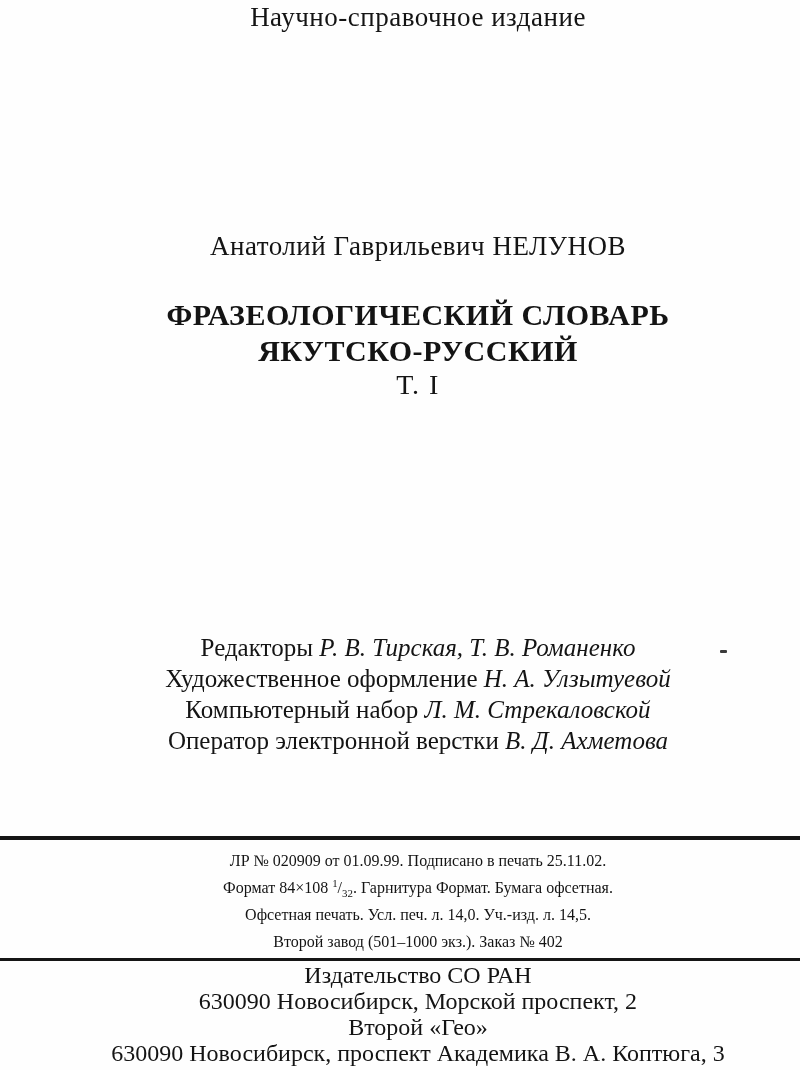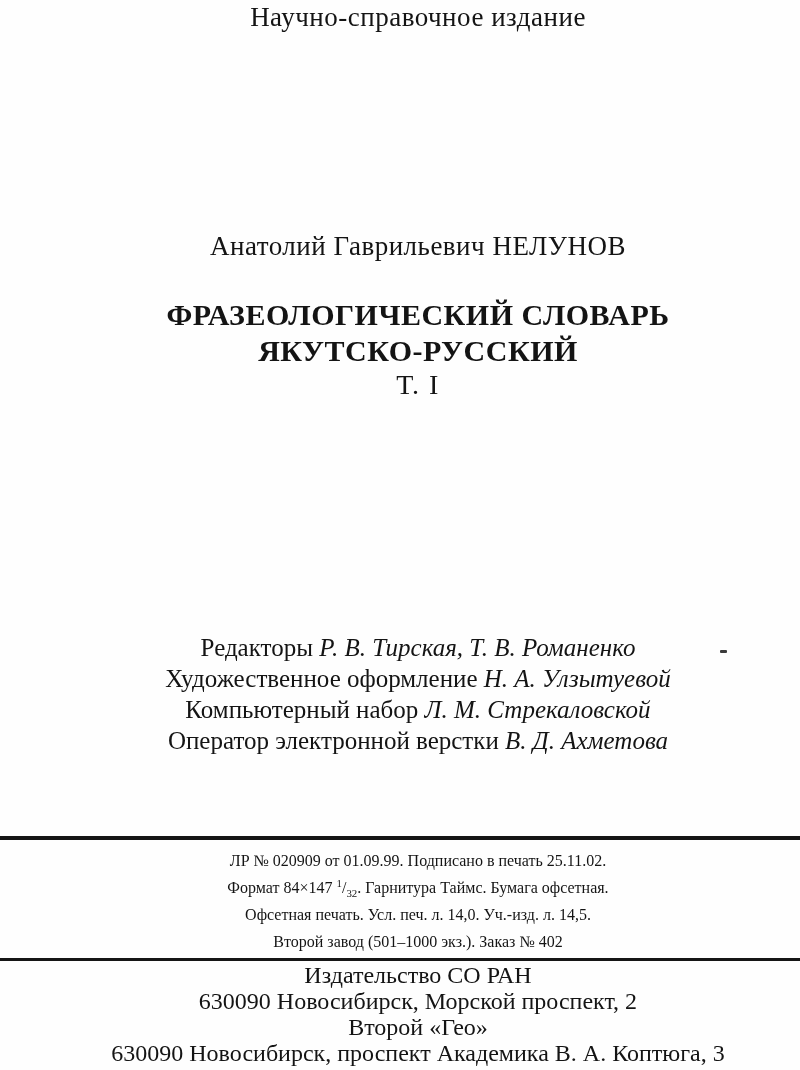--- a/index.html
+++ b/index.html
@@ -112,21 +112,21 @@
     <div><span>Компьютерный набор </span><span class="credit-names">Л. М. Стрекаловской</span></div>
     <div><span>Оператор электронной верстки </span><span class="credit-names">В. Д. Ахметова</span></div>
   </div>
 
   <div class="speck"></div>
 
   <div class="rule rule-1"></div>
 
   <div class="centered imprint">
     <div>ЛР № 020909 от 01.09.99. Подписано в печать 25.11.02.</div>
-    <div><span>Формат 84×147 </span><sup>1</sup><span>/</span><sub>32</sub><span>. Гарнитура Таймс. Бумага офсетная.</span></div>
+    <div><span>Формат 84×108 </span><sup>1</sup><span>/</span><sub>32</sub><span>. Гарнитура Формат. Бумага офсетная.</span></div>
     <div>Офсетная печать. Усл. печ. л. 14,0. Уч.-изд. л. 14,5.</div>
     <div>Второй завод (501–1000 экз.). Заказ № 402</div>
   </div>
 
   <div class="rule rule-2"></div>
 
   <div class="centered publisher">
     <div>Издательство СО РАН</div>
     <div>630090 Новосибирск, Морской проспект, 2</div>
     <div>Второй «Гео»</div>

